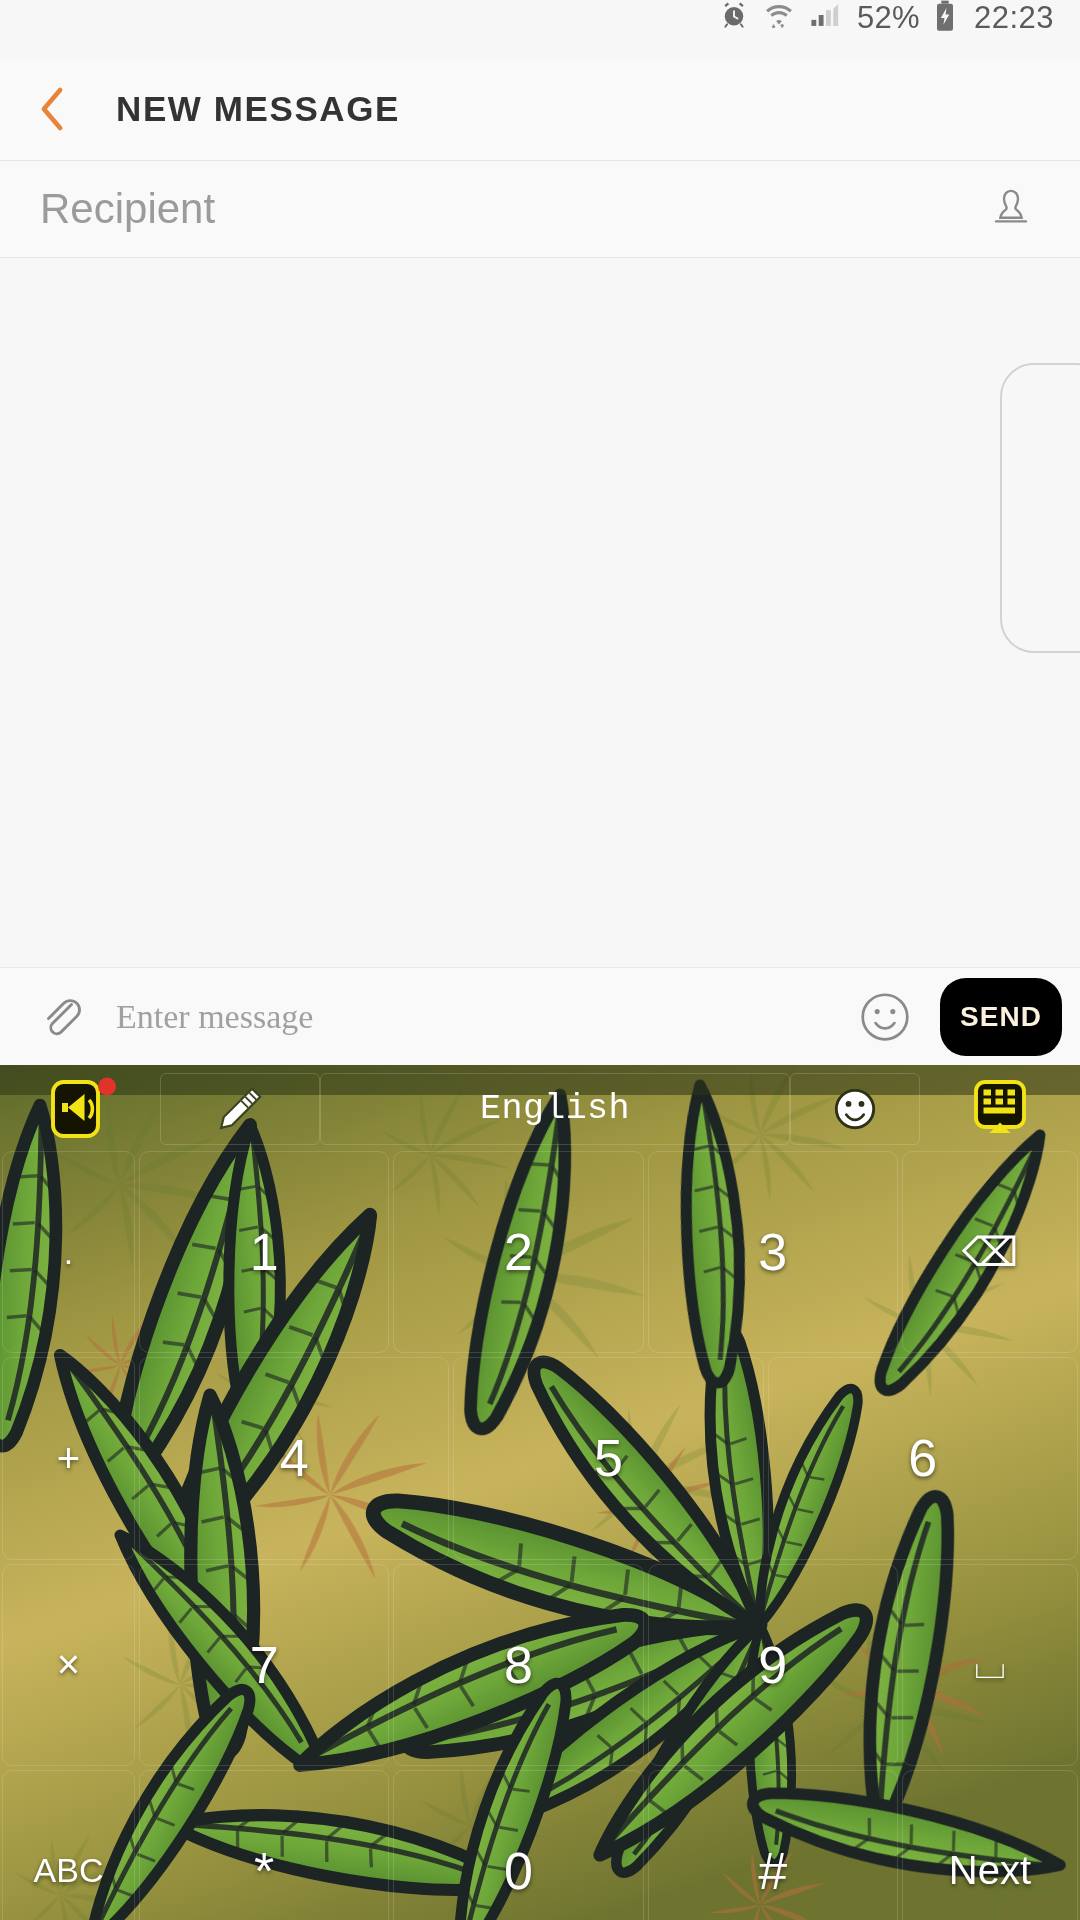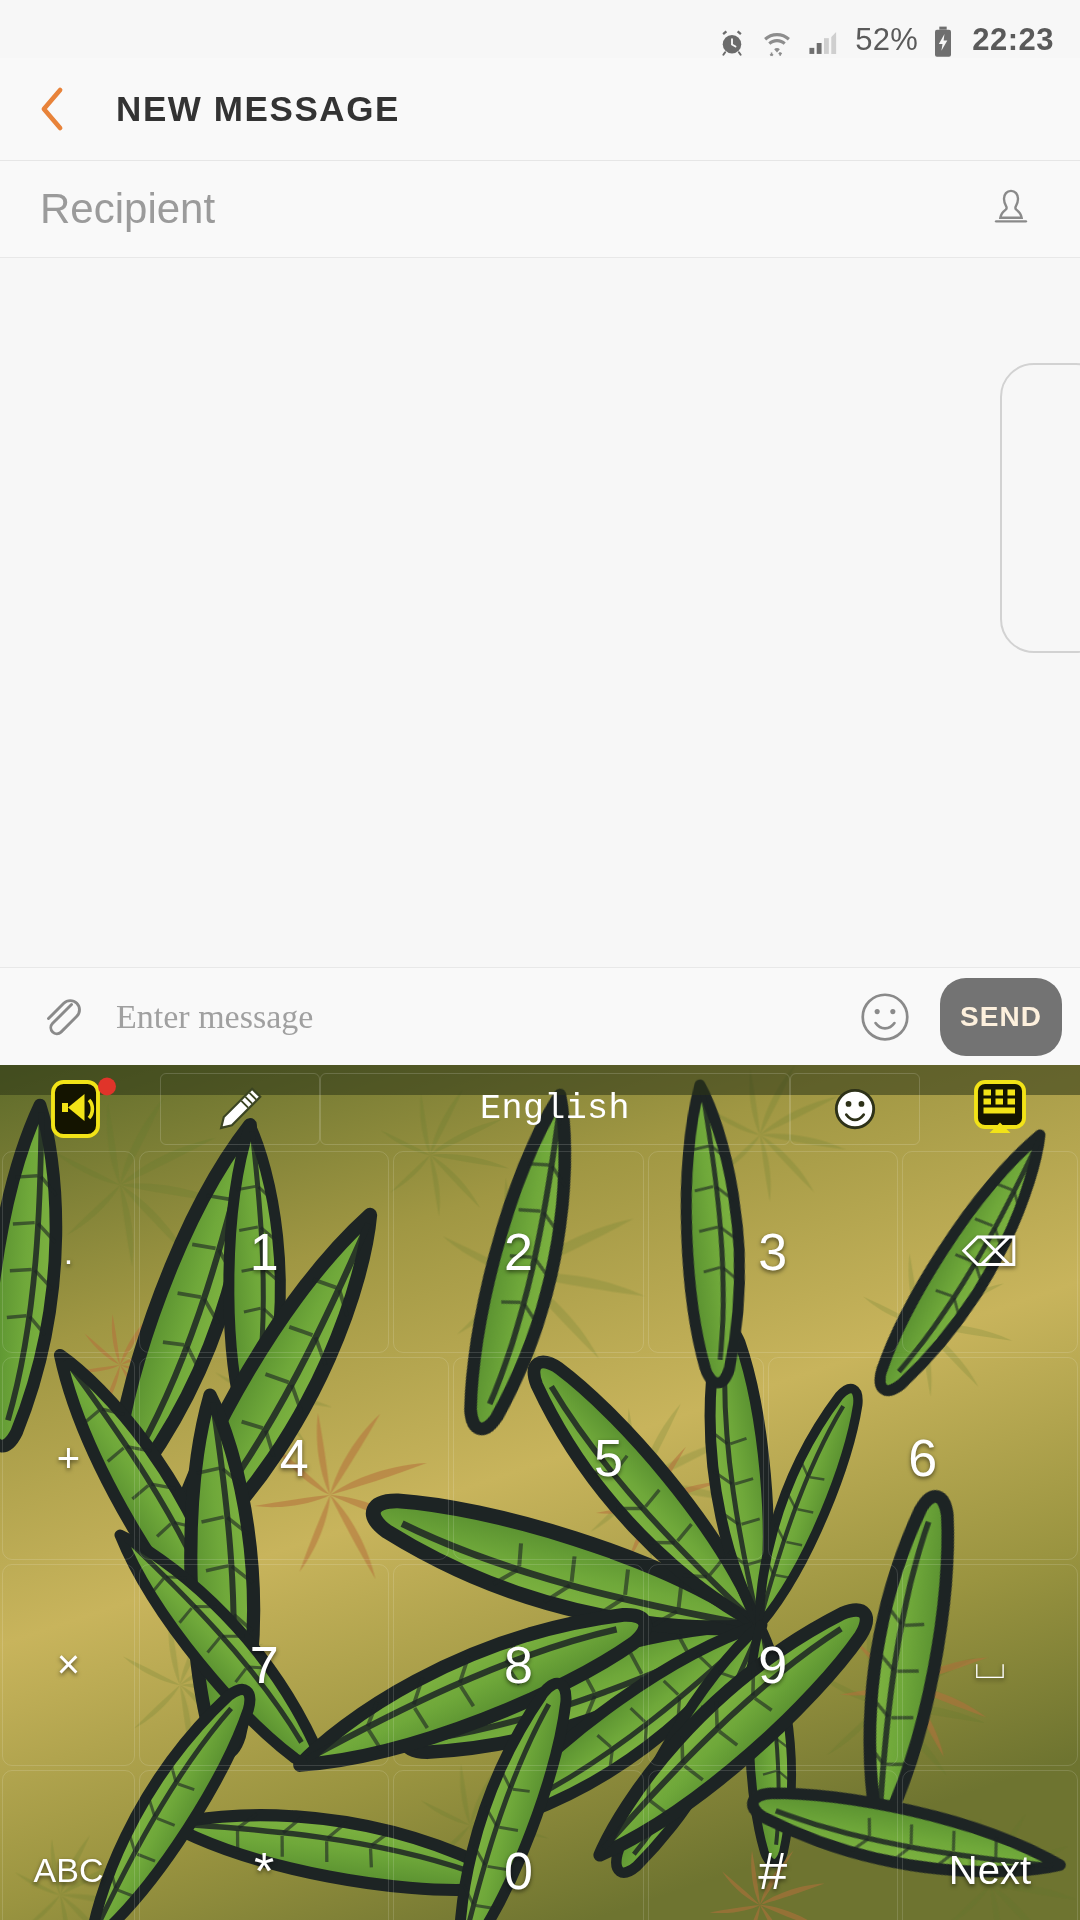--- a/index.html
+++ b/index.html
@@ -7,30 +7,30 @@
   body {
     font-family:"Liberation Sans", sans-serif;
     background:#f7f7f7;
     overflow:hidden;
     position:relative;
   }
 
   
   .statusbar{
     height:58px; width:100%;
-    display:flex; align-items:flex-end; justify-content:flex-end;
+    display:flex; align-items:flex-start; justify-content:flex-end;
     padding-right:26px; gap:14px;
     background:#f7f7f7;
   }
   .statusbar .sicon{ display:flex; align-items:center; }
   .status-batt-pct{
     font-size:31px; color:#5a5a5a; letter-spacing:.3px; font-weight:400;
   }
   .status-clock{
-    font-size:31px; color:#5a5a5a; letter-spacing:.5px; margin-left:4px;font-weight:bold;
+    font-size:31px; color:#5a5a5a; letter-spacing:.5px; margin-left:4px;
   }
 
   
   .appbar{
     height:103px; width:100%;
     display:flex; align-items:center;
     background:#f9f9f9;
     border-bottom:1px solid #e6e6e6;
   }
   .back-btn{
@@ -96,21 +96,21 @@
     font-size:34px; color:#a0a0a0; padding-left:10px;
   }
   .message-input::placeholder{ color:#a0a0a0; }
   .emoji-btn{
     width:74px;height:74px;display:flex;align-items:center;justify-content:center;
     cursor:pointer;
   }
   .send-btn{
     width:122px; height:78px; border:none;
     border-radius:26px;
-    background:#737373;
+    background:#000000;
     color:#fdf0dd;
     font-family:"Liberation Sans", sans-serif;
     font-size:28px; font-weight:bold; letter-spacing:1px;
     cursor:pointer; margin-left:10px;
   }
 
   
   .keyboard{
     position:relative;
     width:100%; height:909px;

